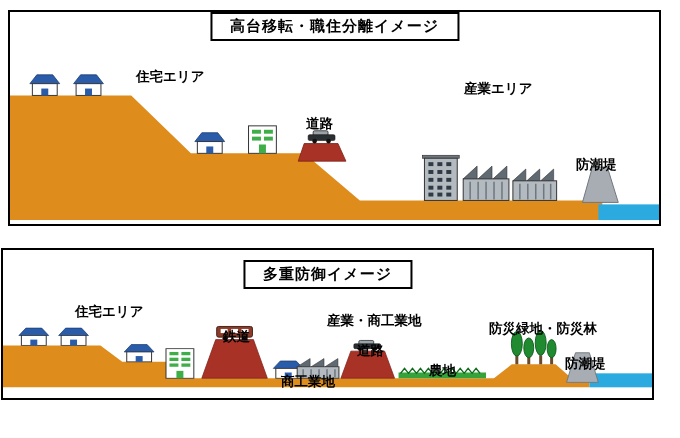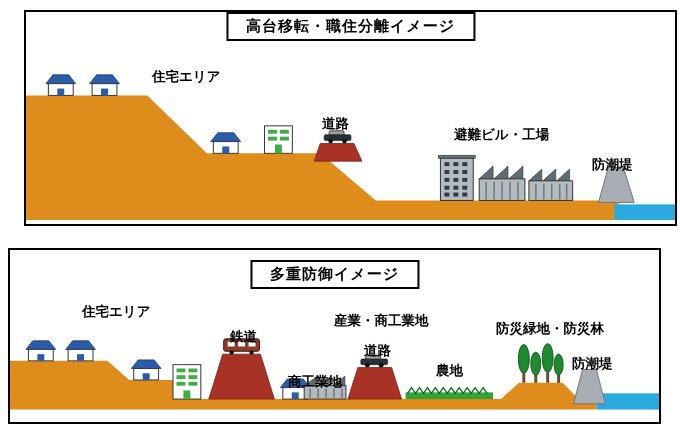--- a/index.html
+++ b/index.html
@@ -12,29 +12,29 @@
              border:2px solid #000;background:#fff;padding:3px 18px;
              font-size:15px;font-weight:bold;letter-spacing:1px;white-space:nowrap;z-index:5;}
   .lbl{position:absolute;font-size:13.5px;font-weight:bold;color:#000;
        white-space:nowrap;z-index:4;}
 </style>
 </head>
 <body>
 
 <div class="canvas">
 
-  <div class="panel" style="left:24px;top:10px;width:653px;height:216px;">
+  <div class="panel" style="left:8px;top:10px;width:653px;height:216px;">
 
     <div class="title-box">
       <span>高台移転・職住分離イメージ</span>
     </div>
 
     <div class="lbl" style="left:126px;top:56px;">住宅エリア</div>
     <div class="lbl" style="left:296px;top:103px;">道路</div>
-    <div class="lbl" style="left:428px;top:114px;">避難ビル・工場</div>
+    <div class="lbl" style="left:454px;top:68px;">産業エリア</div>
     <div class="lbl" style="left:566px;top:144px;">防潮堤</div>
 
     <div class="scene-wrap">
     <svg viewBox="0 0 653 216" preserveAspectRatio="none">
       <defs>
         <g id="house-a">
           <polygon points="0,9 7,0 23,0 30,9" fill="#2A5CAA" stroke="#1A3C6E" stroke-width="0.8"></polygon>
           <rect x="2.5" y="9" width="25" height="12" fill="#FFFFFF" stroke="#333" stroke-width="1"></rect>
           <rect x="11.5" y="14" width="7" height="7" fill="#2A5CAA"></rect>
         </g>
@@ -114,21 +114,21 @@
               <line x1="537" y1="175" x2="537" y2="191"></line>
           <line x1="544" y1="175" x2="544" y2="191"></line>
         </g>
       </g>
 
       <polygon points="586,158 601,158 612,194 576,194" fill="#A7ADB3" stroke="#70767C" stroke-width="1"></polygon>
     </svg>
     </div>
   </div>
 
-  <div class="panel" style="left:8px;top:248px;width:653px;height:176px;">
+  <div class="panel" style="left:1px;top:248px;width:653px;height:152px;">
 
     <div class="title-box" style="top:10px;">
       <span>多重防御イメージ</span>
     </div>
 
     <div class="lbl" style="left:72px;top:53px;">住宅エリア</div>
     <div class="lbl" style="left:220px;top:78px;">鉄道</div>
     <div class="lbl" style="left:324px;top:62px;">産業・商工業地</div>
     <div class="lbl" style="left:278px;top:102px;margin-top:21px;">商工業地</div>
     <div class="lbl" style="left:354px;top:92px;">道路</div>

